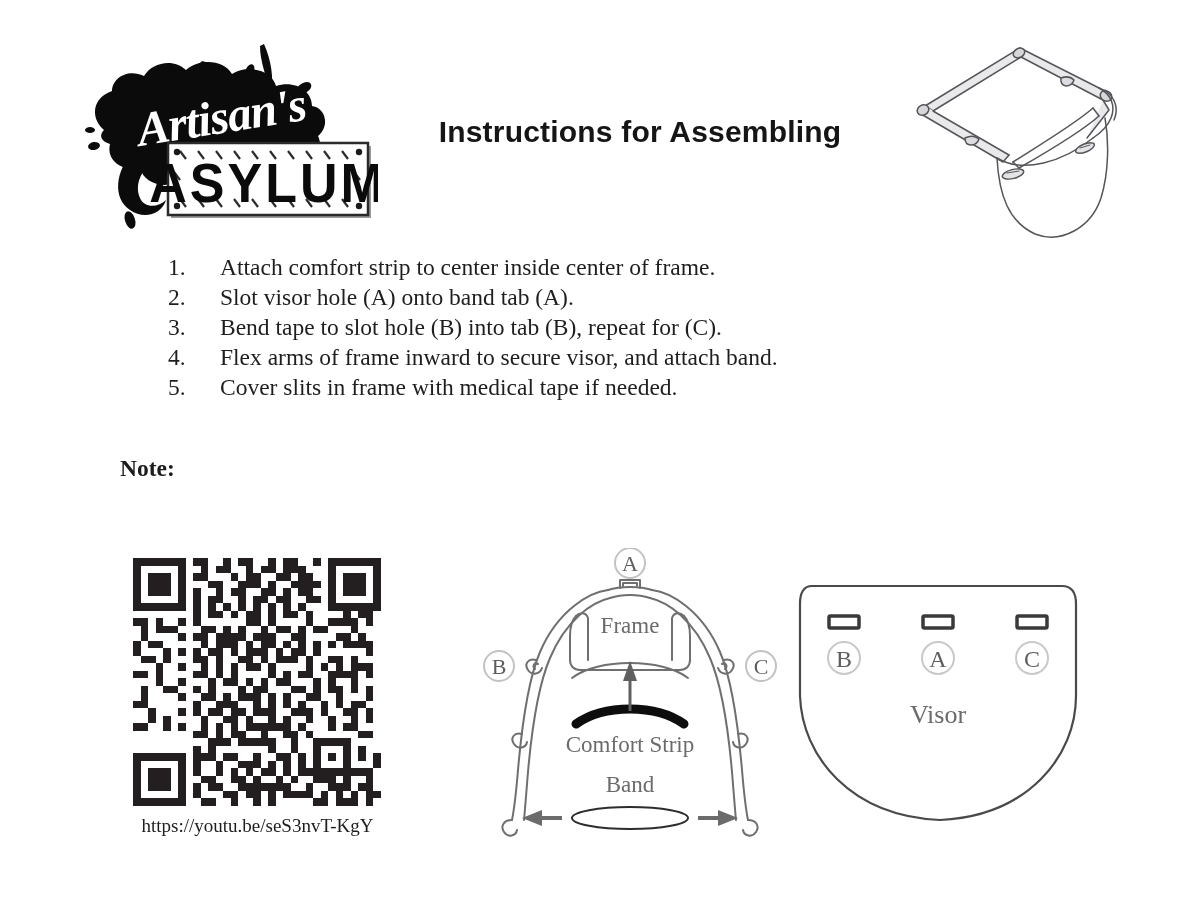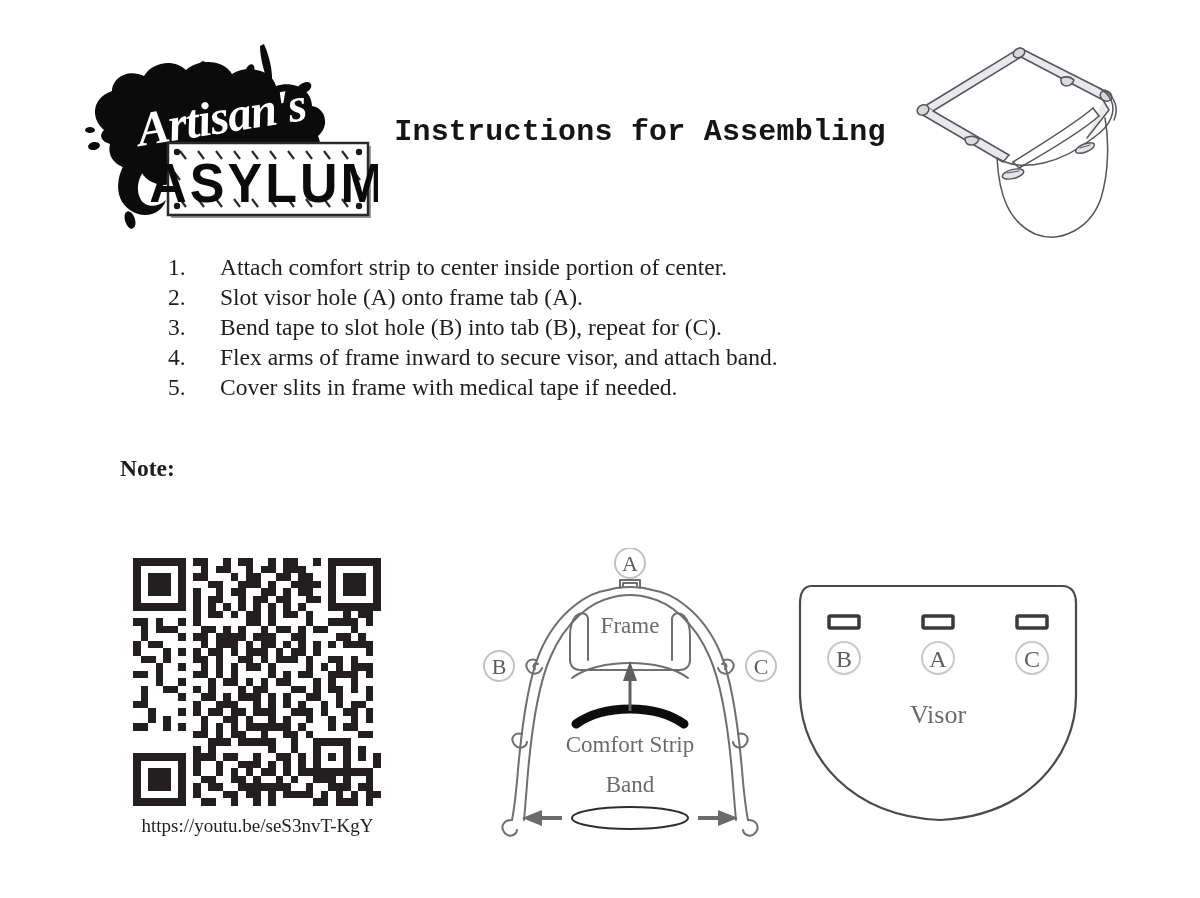--- a/index.html
+++ b/index.html
@@ -33,21 +33,21 @@
 
   
   #title-block {
     position: absolute;
     left: 390px;
     top: 112px;
     width: 500px;
     text-align: center;
   }
   .title-line {
-    font-family: Liberation Mono, monospace;
+    font-family: Liberation Sans, sans-serif;
     font-weight: bold;
     font-size: 30px;
     line-height: 40px;
     letter-spacing: 0.2px;
     color: #151515;
     white-space: nowrap;
   }
 
   
   #hero-illustration {
@@ -274,25 +274,25 @@
         <ellipse cx="190" cy="126" rx="10" ry="4" transform="rotate(-22 190 126)" fill="#e4e4e7"></ellipse>
         <line x1="112" y1="151" x2="124" y2="149" stroke-width="1"></line>
         <line x1="185" y1="126" x2="195" y2="123" stroke-width="1"></line>
       </g>
     </svg>
   </div>
 
   <ol id="steps-list">
     <li class="step-row">
       <span class="step-num">1.</span>
-      <span class="step-text">Attach comfort strip to center inside portion of center.</span>
+      <span class="step-text">Attach comfort strip to center inside center of frame.</span>
     </li>
     <li class="step-row">
       <span class="step-num">2.</span>
-      <span class="step-text">Slot visor hole (A) onto frame tab (A).</span>
+      <span class="step-text">Slot visor hole (A) onto band tab (A).</span>
     </li>
     <li class="step-row">
       <span class="step-num">3.</span>
       <span class="step-text">Bend tape to slot hole (B) into tab (B), repeat for (C).</span>
     </li>
     <li class="step-row">
       <span class="step-num">4.</span>
       <span class="step-text">Flex arms of frame inward to secure visor, and attach band.</span>
     </li>
     <li class="step-row">

